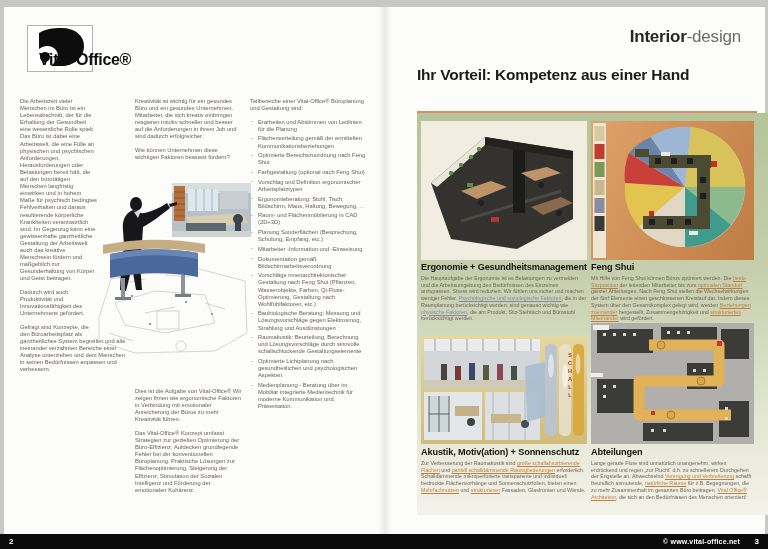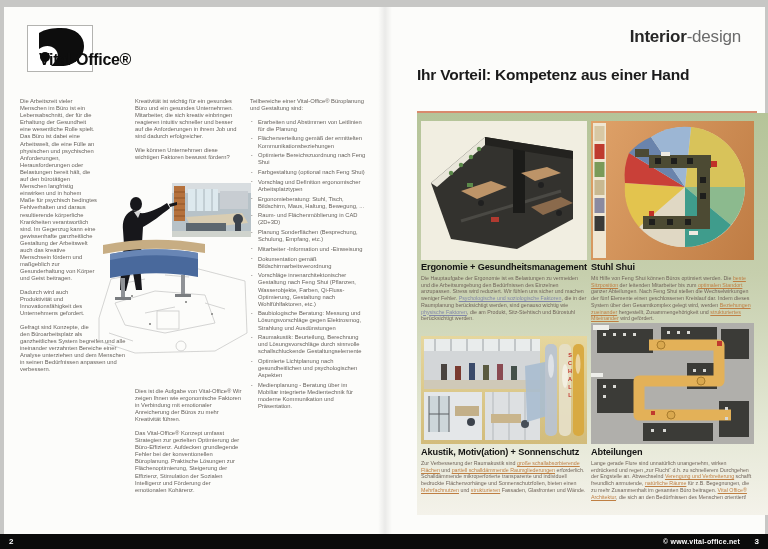--- a/index.html
+++ b/index.html
@@ -228,21 +228,21 @@
             <rect x="94" y="98" width="6" height="6"></rect>
         </g>
         <rect x="120" y="40" width="6" height="6" fill="#c03028"></rect>
         <rect x="58" y="90" width="5" height="5" fill="#c03028"></rect>
         <rect x="70" y="31" width="9" height="4" fill="#eeeae0"></rect>
         <rect x="98" y="110" width="9" height="4" fill="#eeeae0"></rect>
       </svg>
     </div>
 
     <div class="cap" id="capA">Ergonomie + Gesundheitsmanagement</div>
-    <div class="cap" id="capB">Stuhl Shui</div>
+    <div class="cap" id="capB">Feng Shui</div>
     <div class="tile-p" id="pA"><span>Die Hauptaufgabe der Ergonomie ist es Belastungen zu vermeiden und die Arbeitsumgebung den Bedürfnissen des Einzelnen anzupassen. Stress wird reduziert. Wir fühlen uns sicher und machen weniger Fehler. </span><span class="lnk">Psychologische und soziologische Faktoren</span><span>, die in der Raumplanung berücksichtigt werden, sind genauso wichtig wie </span><span class="lnk">physische Faktoren</span><span>, die am Produkt, Sitz-Stehtisch und Bürostuhl berücksichtigt werden.</span></div>
     <div class="tile-p" id="pB"><span>Mit Hilfe von Feng Shui können Büros optimiert werden. Die </span><span class="lnk">beste Sitzposition</span><span> der leitenden Mitarbeiter bis zum </span><span class="lnk">optimalen Standort</span><span> ganzer Abteilungen. Nach Feng Shui stellen die Wechselwirkungen der fünf Elemente einen geschlossenen Kreislauf dar. Indem dieses System über den Gesamtkomplex gelegt wird, werden </span><span class="lnk">Beziehungen zueinander</span><span> hergestellt, Zusammengehörigkeit und </span><span class="lnk">strukturiertes Miteinander</span><span> wird gefördert.</span></div>
 
     <div class="tile-img" id="imgC">
       <svg width="166" height="108" viewBox="0 0 166 108">
         <rect x="3" y="3" width="116" height="50" fill="#d3d6d8"></rect>
         <rect x="3" y="3" width="116" height="12" fill="#e9ecec"></rect>
         <path d="M14,3 v12 M30,3 v12 M46,3 v12 M62,3 v12 M78,3 v12 M94,3 v12 M110,3 v12" stroke="#c2c6c8" stroke-width="2"></path>
         <g>
           <rect x="20" y="28" width="6" height="16" fill="#4a4440"></rect>

